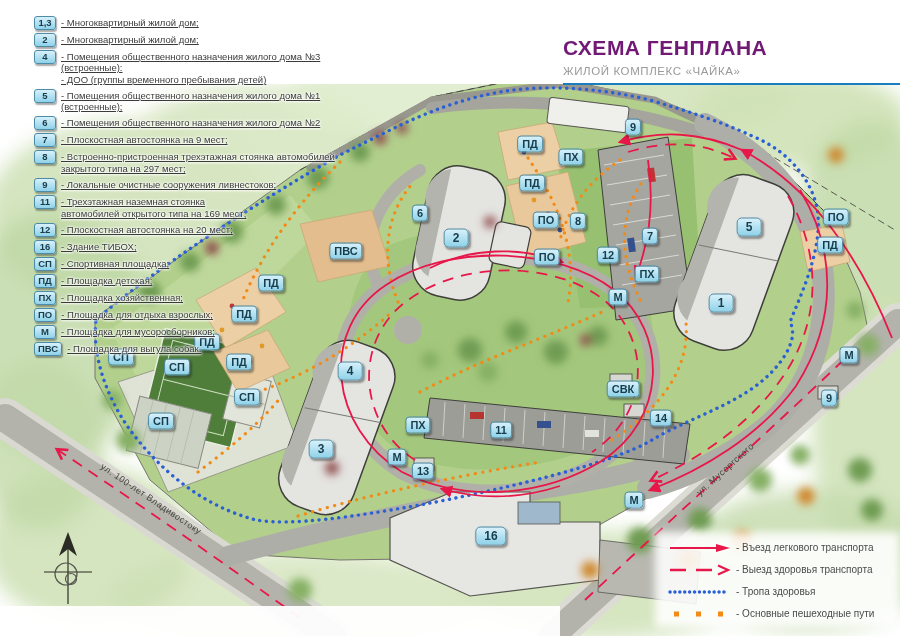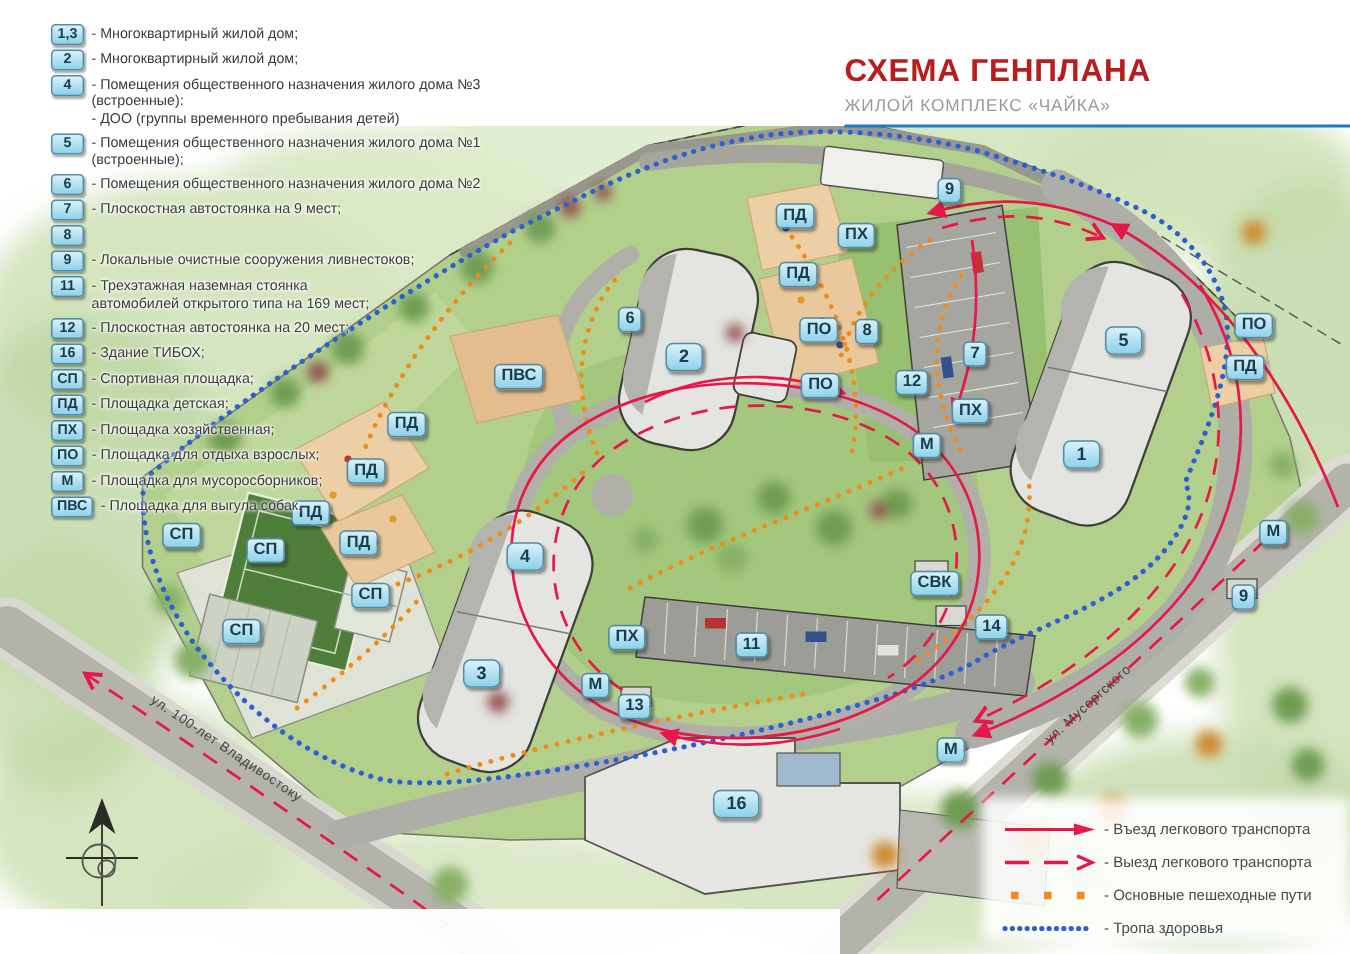--- a/index.html
+++ b/index.html
@@ -21,31 +21,31 @@
   
   .legend-left{position:absolute;left:34px;top:16px;width:340px;font-size:9.5px;
                color:#3b3b3b;line-height:11px;}
   .legend-row{display:flex;align-items:flex-start;margin-bottom:3px;}
   .legend-badge{flex:0 0 auto;min-width:14px;text-align:center;
          background:linear-gradient(#d8f1fa,#8fd2e9);
          border:1px solid #4d8ca8;border-radius:3px;
          padding:0 3px;font-size:9.5px;font-weight:bold;color:#173c4c;line-height:12px;
          box-shadow:1px 1.5px 1.5px rgba(40,40,40,.4);margin-right:5px;}
   .legend-lines{padding-top:1px;text-shadow:0 0 3px #fff,0 0 3px #fff,0 0 2px #fff;}
-  .legend-lines div{margin-bottom:1px;}
+  .legend-lines div{margin-bottom:1px;text-decoration:underline;}
 
   
   .title-block{position:absolute;left:563px;top:36px;right:0;}
-  .title-heading{font-size:21px;color:#b91c1c;letter-spacing:.5px;font-weight:bold;}
+  .title-heading{font-size:21px;color:#701a75;letter-spacing:.5px;font-weight:bold;}
   .title-sub{font-size:11.5px;color:#9a9a9a;letter-spacing:.6px;margin-top:5px;}
   .title-rule{border:none;border-top:2px solid #1a7dc0;margin:6px 0 0 0;}
 
   
   .routes-legend{position:absolute;left:668px;top:542px;width:225px;}
-  .routes-row{display:flex;align-items:center;height:22px;}
+  .routes-row{display:flex;align-items:flex-start;height:22px;}
   .routes-swatch{width:64px;flex:0 0 aupx;margin-right:4px;}
   .routes-label{font-size:10px;color:#4a4a4a;white-space:nowrap;}
 </style>
 </head>
 <body>
 
 <div class="canvas">
 
   <svg id="map-svg" width="900" height="636" viewBox="0 0 900 636">
     <defs>
@@ -361,20 +361,24 @@
         </div>
       </div>
       <div class="legend-row">
         <span class="legend-badge">7</span>
         <div class="legend-lines">
           <div>- Плоскостная автостоянка на 9 мест;</div>
         </div>
       </div>
       <div class="legend-row">
         <span class="legend-badge">8</span>
+        <div class="legend-lines">
+          <div>- Встроенно-пристроенная трехэтажная стоянка автомобилей</div>
+          <div>закрытого типа на 297 мест;</div>
+        </div>
       </div>
       <div class="legend-row">
         <span class="legend-badge">9</span>
         <div class="legend-lines">
           <div>- Локальные очистные сооружения ливнестоков;</div>
         </div>
       </div>
       <div class="legend-row">
         <span class="legend-badge">11</span>
         <div class="legend-lines">
@@ -444,31 +448,31 @@
         <line x1="2" y1="6" x2="50" y2="6" stroke="#e8174a" stroke-width="2"></line>
         <path d="M48,2 L62,6 L48,10 Z" fill="#e8174a"></path>
       </svg>
       <span class="routes-label">- Въезд легкового транспорта</span>
     </div>
     <div class="routes-row">
       <svg class="routes-swatch" width="64" height="12">
         <path d="M2,6 L18,6 M28,6 L44,6" stroke="#e8174a" stroke-width="2.4"></path>
         <path d="M50,1.5 L60,6 L50,10.5" fill="none" stroke="#e8174a" stroke-width="2.2"></path>
       </svg>
-      <span class="routes-label">- Выезд легкового транспорта</span>
+      <span class="routes-label">- Выезд здоровья транспорта</span>
+    </div>
+    <div class="routes-row">
+      <svg class="routes-swatch" width="64" height="12">
+        <line x1="2" y1="6" x2="58" y2="6" stroke="#2b5fd4" stroke-width="3.4" stroke-linecap="round" stroke-dasharray="0.1 4.8"></line>
+      </svg>
+      <span class="routes-label">- Тропа здоровья</span>
     </div>
     <div class="routes-row">
       <svg class="routes-swatch" width="64" height="12">
         <rect x="6" y="3.5" width="5" height="5" fill="#f28a17"></rect>
         <rect x="28" y="3.5" width="5" height="5" fill="#f28a17"></rect>
         <rect x="50" y="3.5" width="5" height="5" fill="#f28a17"></rect>
       </svg>
       <span class="routes-label">- Основные пешеходные пути</span>
     </div>
-    <div class="routes-row">
-      <svg class="routes-swatch" width="64" height="12">
-        <line x1="2" y1="6" x2="58" y2="6" stroke="#2b5fd4" stroke-width="3.4" stroke-linecap="round" stroke-dasharray="0.1 4.8"></line>
-      </svg>
-      <span class="routes-label">- Тропа здоровья</span>
-    </div>
   </div>
 
 </div>
 
 </body></html>

